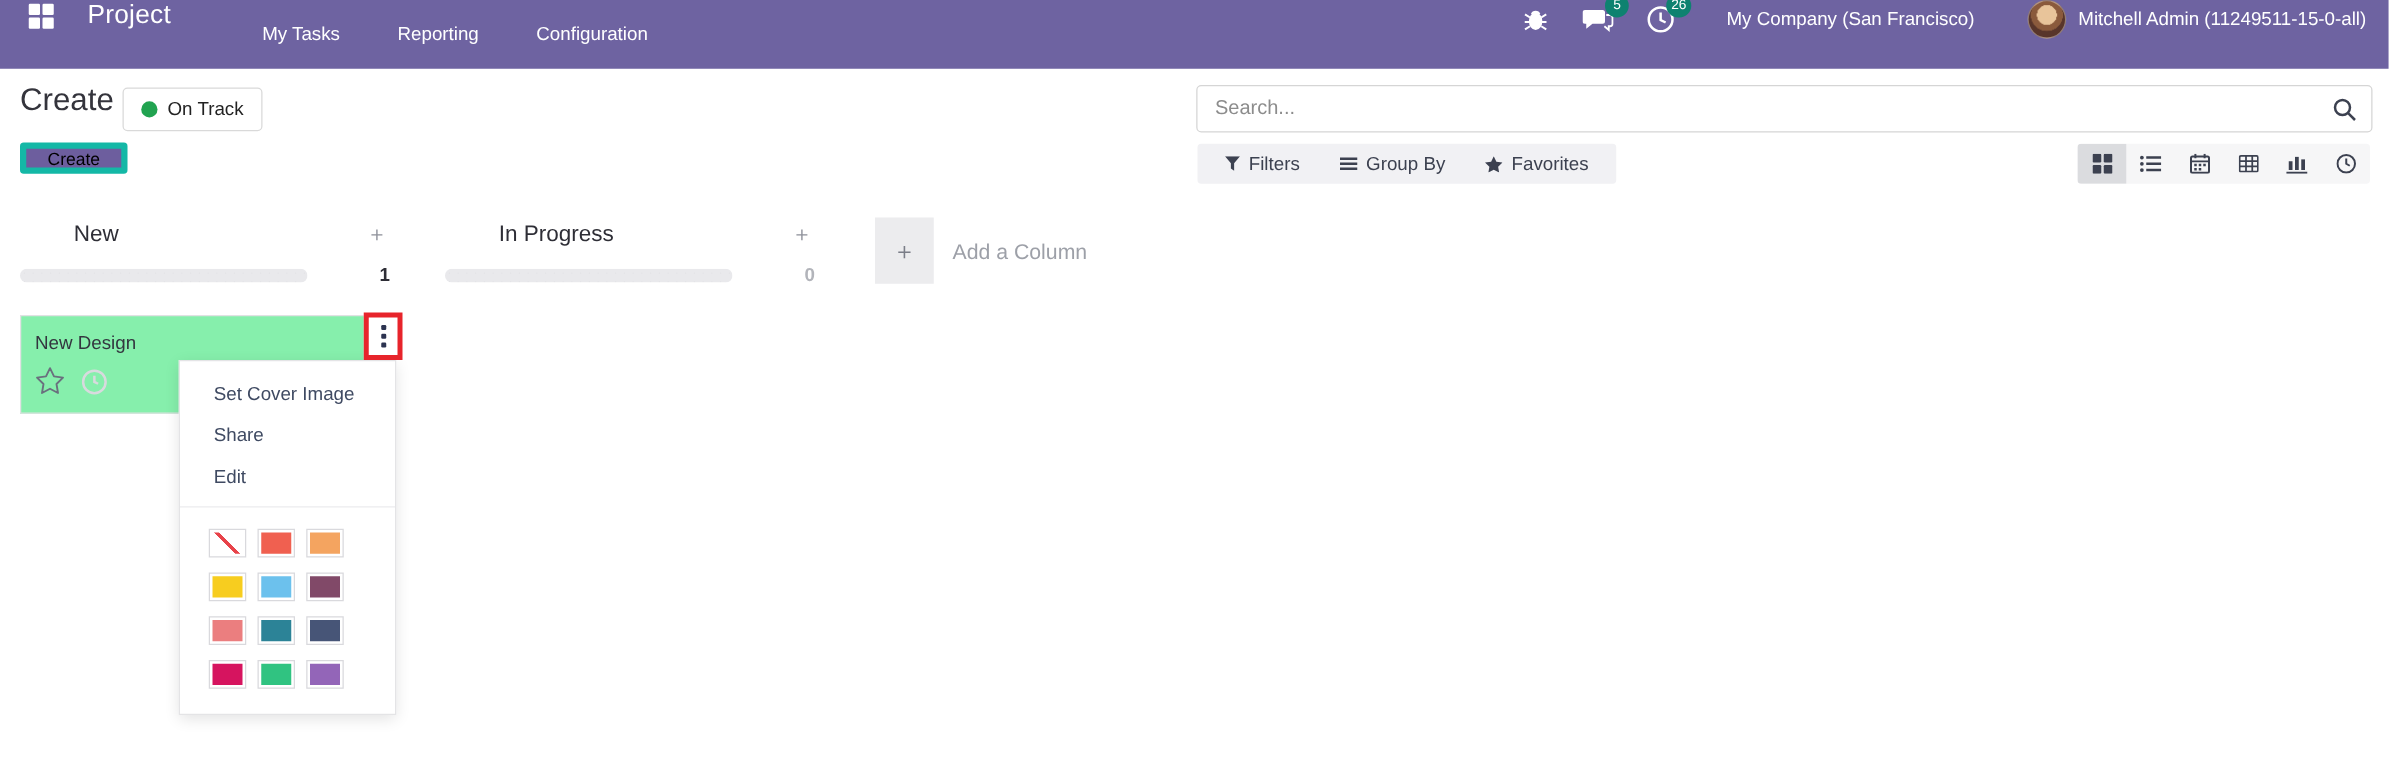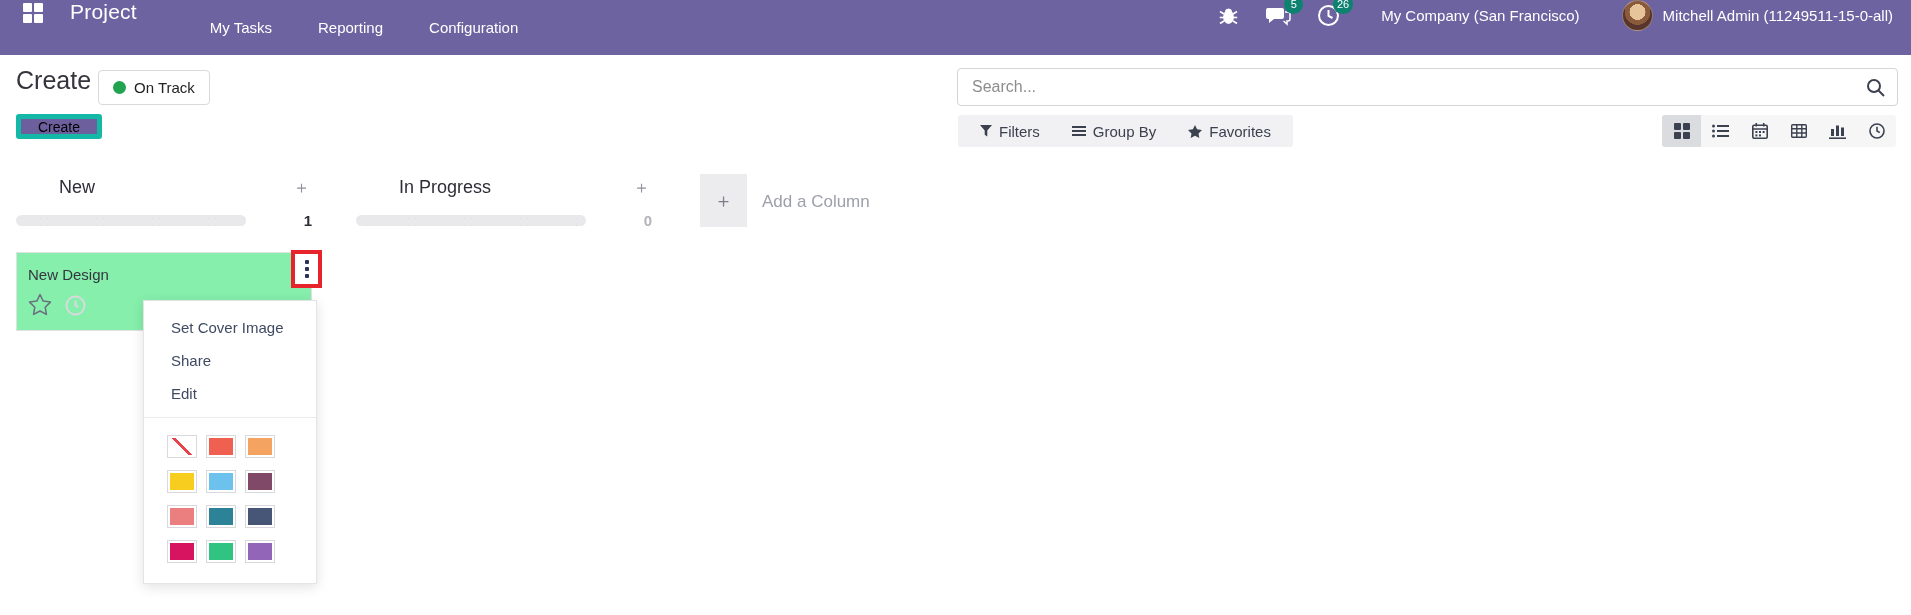--- a/index.html
+++ b/index.html
@@ -64,21 +64,21 @@
   .card-title { position:absolute; left:11px; top:13px; font-size:15px; color:#33363f; }
   .card-star { position:absolute; left:11px; top:40px; cursor:pointer; display:flex; }
   .card-clock { position:absolute; left:48px; top:42px; cursor:pointer; display:flex; }
 
   .kebab-highlight { position:absolute; left:291px; top:250px; width:31px; height:38px;
     border:4px solid #E7242B; background:#fff; display:flex; align-items:center; justify-content:center; z-index:6; cursor:pointer; }
   .kebab { display:flex; flex-direction:column; gap:3px; }
   .kebab i { width:4px; height:4px; background:#2c3350; border-radius:1px; }
 
   
-  .dropdown { position:absolute; left:143px; top:300px; width:174px; height:284px; background:#fff;
+  .dropdown { position:absolute; left:143px; top:288px; width:174px; height:284px; background:#fff;
     border:1px solid #e4e4e6; box-shadow:0 3px 12px rgba(0,0,0,.12); z-index:5; padding-top:10px; }
   .dd-item { height:33px; line-height:33px; padding-left:27px; font-size:15px; color:#3F4A62; cursor:pointer; }
   .dd-divider { border-top:1px solid #ebebee; margin:7px 0 0; }
   .palette { padding:17px 0 0 23px; display:grid; grid-template-columns:repeat(3,30px); grid-auto-rows:24px;
     column-gap:9px; row-gap:11px; }
   .swatch { width:30px; height:23px; background:#fff; border:1px solid #d9d9dd; padding:2px; cursor:pointer; }
   .swatch > span { display:block; width:100%; height:100%; }
   .swatch.none > span { background:
     linear-gradient(45deg, transparent 45%, #e8434a 45%, #e8434a 55%, transparent 55%); }
 

